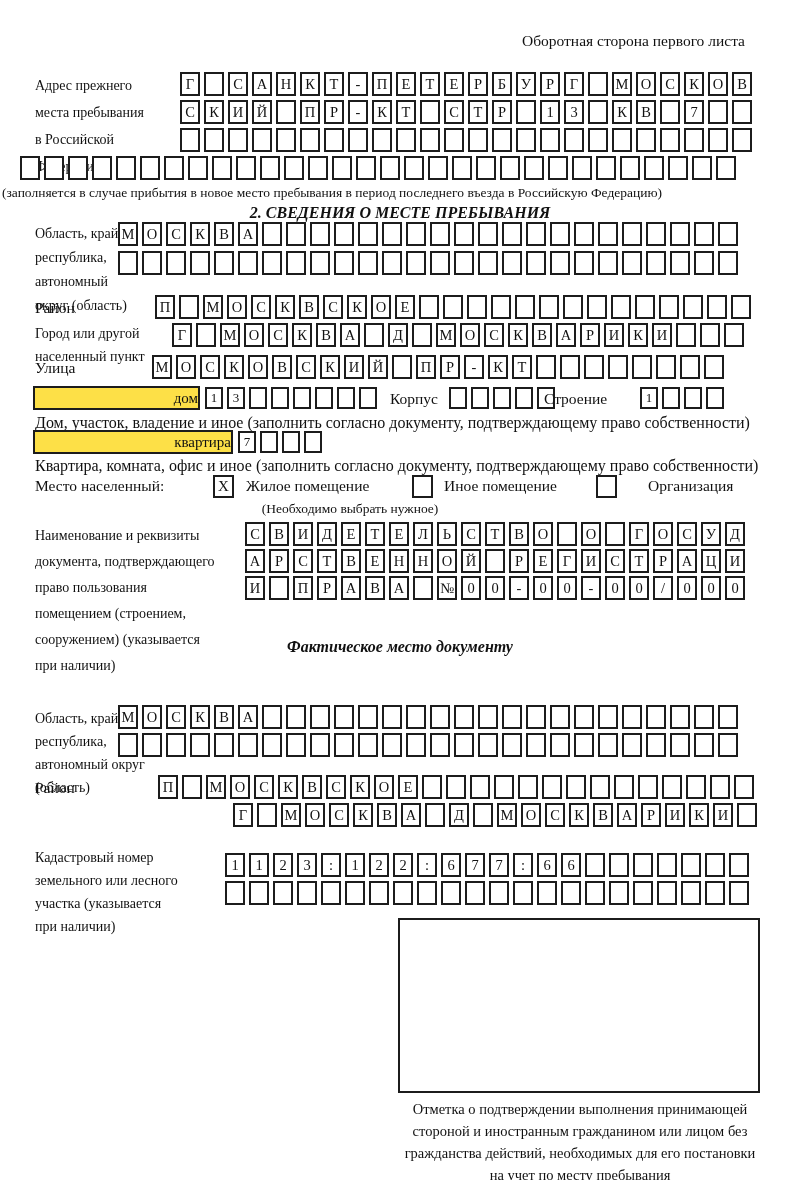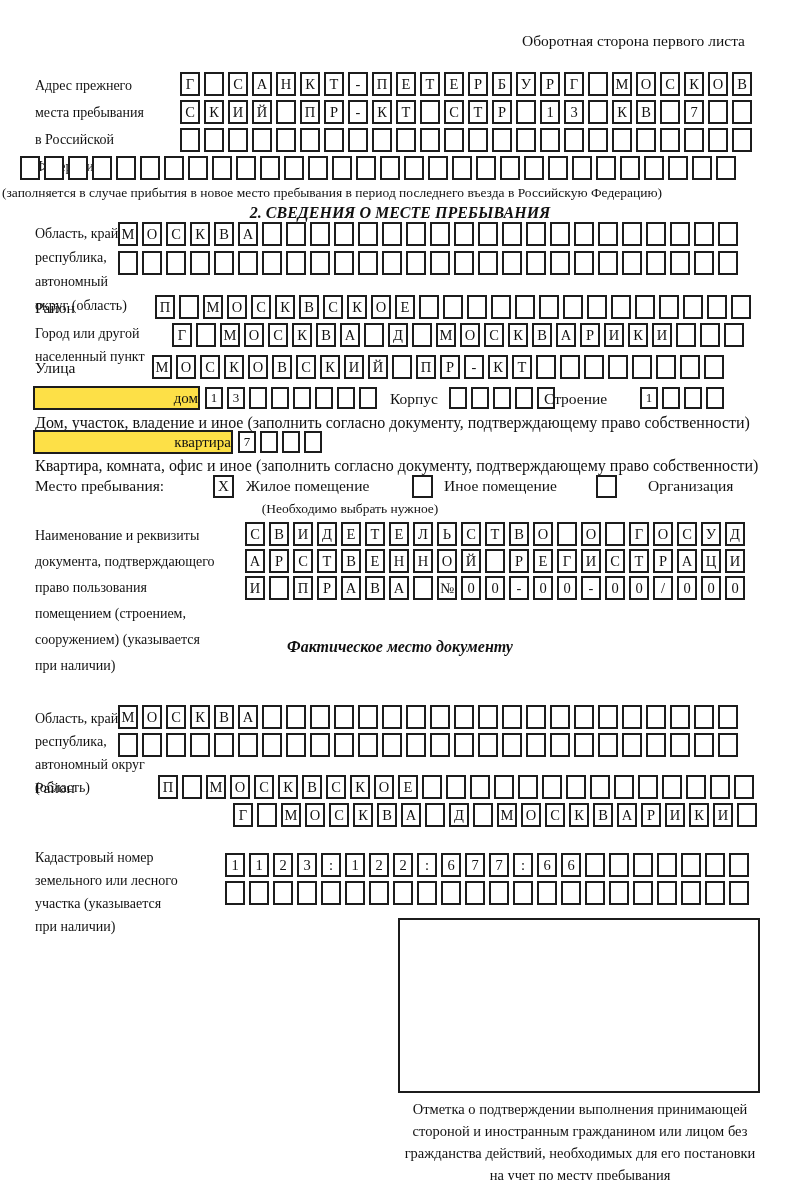--- a/index.html
+++ b/index.html
@@ -70,21 +70,21 @@
   <div class="inline-lbl" style="left:390px;top:377px">Корпус</div>
   <div class="row small" style="left:449px;top:377px"><span class="cell"></span><span class="cell"></span><span class="cell"></span><span class="cell"></span><span class="cell"></span></div>
   <div class="inline-lbl" style="left:544px;top:377px">Строение</div>
   <div class="row small" style="left:640px;top:377px"><span class="cell">1</span><span class="cell"></span><span class="cell"></span><span class="cell"></span></div>
   <div class="caption" style="top:404px">Дом, участок, владение и иное (заполнить согласно документу, подтверждающему право собственности)</div>
 
   <div class="widebox" style="left:33px;top:420px;width:200px">квартира</div>
   <div class="row small" style="left:238px;top:421px"><span class="cell">7</span><span class="cell"></span><span class="cell"></span><span class="cell"></span></div>
   <div class="caption" style="top:447px">Квартира, комната, офис и иное (заполнить согласно документу, подтверждающему право собственности)</div>
 
-  <div class="inline-lbl" style="left:35px;top:464px">Место пребывания:</div>
+  <div class="inline-lbl" style="left:35px;top:464px">Место населенный:</div>
   <div class="chk" style="left:213px;top:465px">X</div>
   <div class="inline-lbl" style="left:246px;top:464px">Жилое помещение</div>
   <div class="chk" style="left:412px;top:465px"></div>
   <div class="inline-lbl" style="left:444px;top:464px">Иное помещение</div>
   <div class="chk" style="left:596px;top:465px"></div>
   <div class="inline-lbl" style="left:648px;top:464px">Организация</div>
   <div class="note center" style="left:120px;top:491px;width:460px">(Необходимо выбрать нужное)</div>
 
   <div class="lbl" style="left:35px;top:513px;width:215px;line-height:26px">Наименование и реквизиты<br>документа, подтверждающего<br>право пользования<br>помещением (строением,<br>сооружением) (указывается<br>при наличии)</div>
   <div class="row" style="left:245px;top:512px"><span class="cell">С</span><span class="cell">В</span><span class="cell">И</span><span class="cell">Д</span><span class="cell">Е</span><span class="cell">Т</span><span class="cell">Е</span><span class="cell">Л</span><span class="cell">Ь</span><span class="cell">С</span><span class="cell">Т</span><span class="cell">В</span><span class="cell">О</span><span class="cell"></span><span class="cell">О</span><span class="cell"></span><span class="cell">Г</span><span class="cell">О</span><span class="cell">С</span><span class="cell">У</span><span class="cell">Д</span></div>

